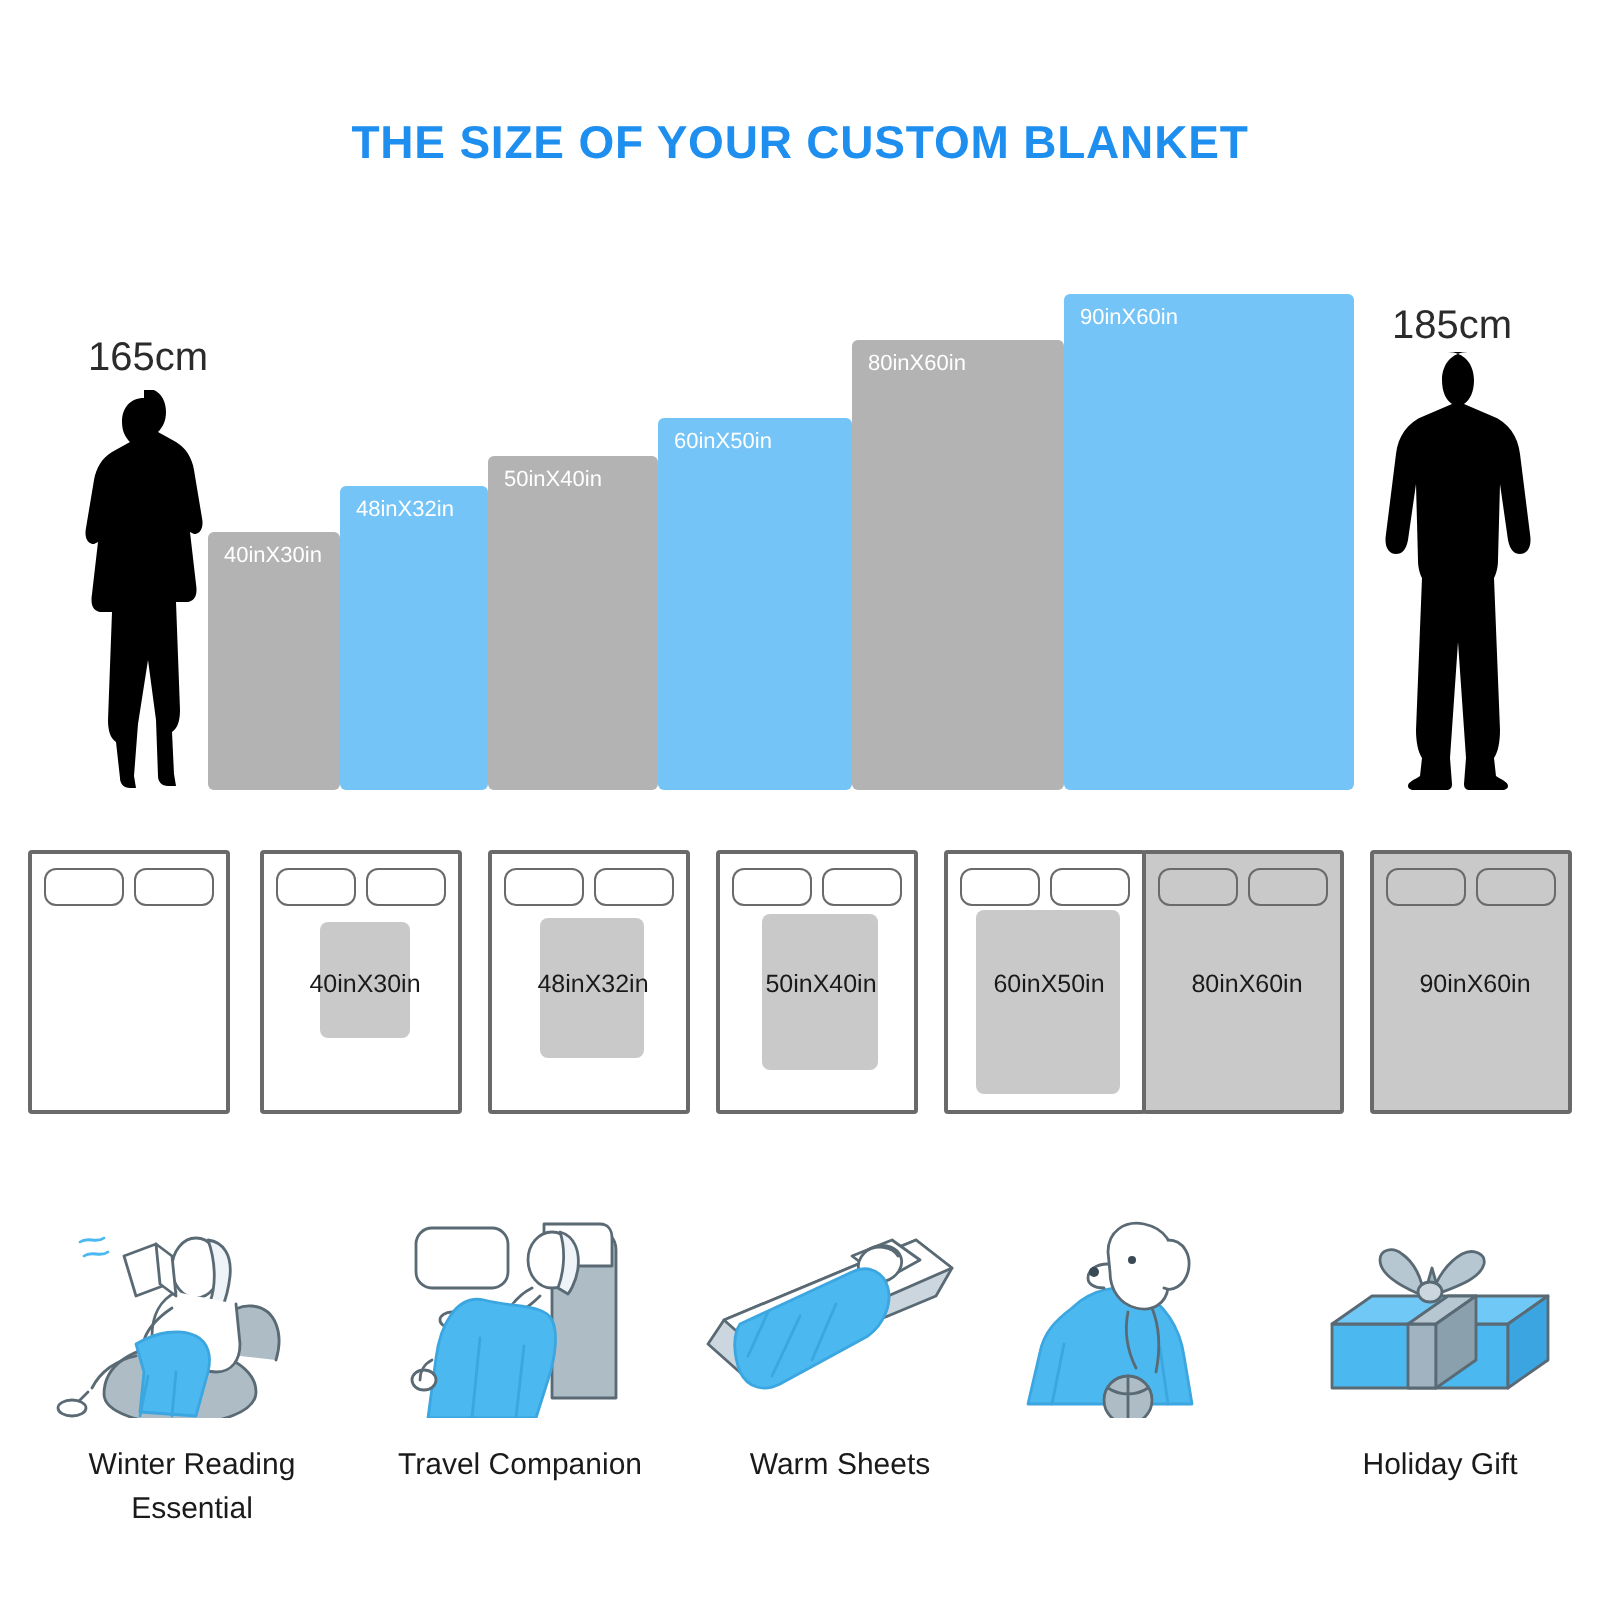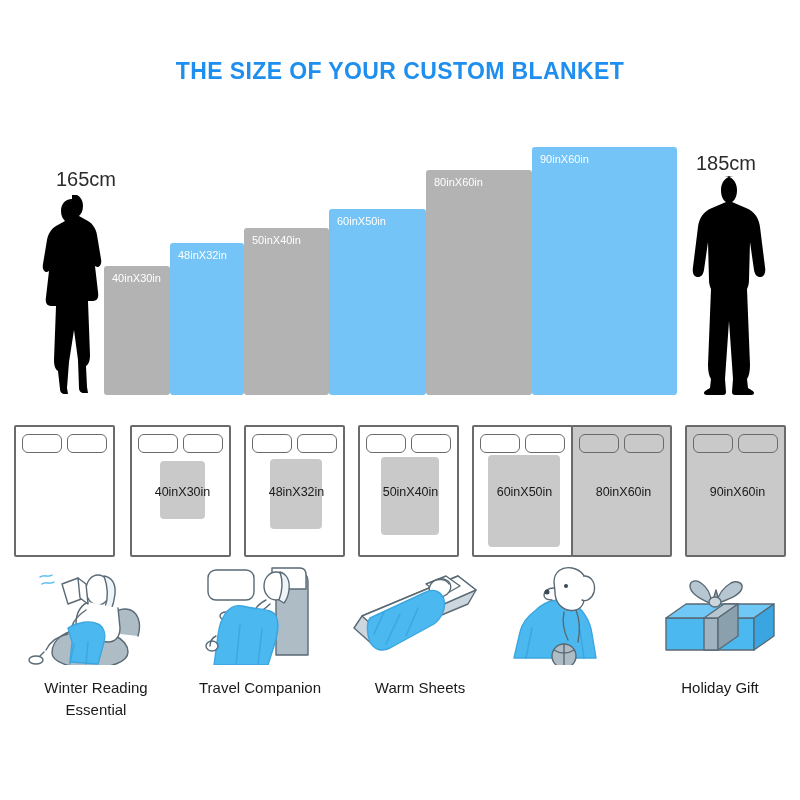--- a/index.html
+++ b/index.html
@@ -83,39 +83,39 @@
     left: 0; width: 101px;
     top: 58px;
     text-align: center;
     font-size: 12.5px;
     color: #1a1a1a;
     z-index: 3;
     font-family: "Liberation Sans", sans-serif;
   }
 
   
-  .usages { position: absolute; top: 560px; left: 0; width: 780px; height: 180px; }
+  .usages { position: absolute; top: 604px; left: 0; width: 780px; height: 180px; }
   .usage { position: absolute; top: 0; width: 160px; text-align: center; }
   .usage-art { width: 160px; height: 105px; }
   .usage-label {
     margin-top: 8px;
     font-size: 15px;
     color: #1a1a1a;
     line-height: 1.45;
     font-family: "Liberation Sans", sans-serif;
   }
 </style>
 </head>
 <body>
 
 <div class="title">THE SIZE OF YOUR CUSTOM BLANKET</div>
 
 <div class="chart">
 
-  <div class="height-label" style="left:56px; top:48px;">165cm</div>
+  <div class="height-label" style="left:44px; top:48px;">165cm</div>
 
   <svg class="silhouette" style="left:36px; width:72px; height:200px;" viewBox="0 0 72 200">
     <path fill="#000000" d="M36 4c-7 0-11 5-11 12 0 5 2 8 4 10l-9 5c-5 3-8 8-9 14l-4 24c-1 5 1 8 4 8l2-1-3 26c-1 6 1 9 5 9h5l-2 54c0 5 1 9 4 11l2 18c0 3 2 5 5 5h3l-1-6 2-26 5-32 4 30 1 28c0 3 2 5 5 5h4l-1-6-1-21c3-2 4-6 4-11l-2-54h5c4 0 6-3 5-9l-3-26 2 1c3 0 5-3 4-8l-4-24c-1-6-4-11-9-14l-9-5c2-2 4-5 4-10 0-7-4-12-11-12z"></path>
   </svg>
 
   <div class="bar" style="left:104px; width:66px; height:129px; background:#b3b3b3;">
     <span class="bar-label">40inX30in</span>
   </div>
   <div class="bar" style="left:170px; width:74px; height:152px; background:#74c4f7;">
     <span class="bar-label">48inX32in</span>

